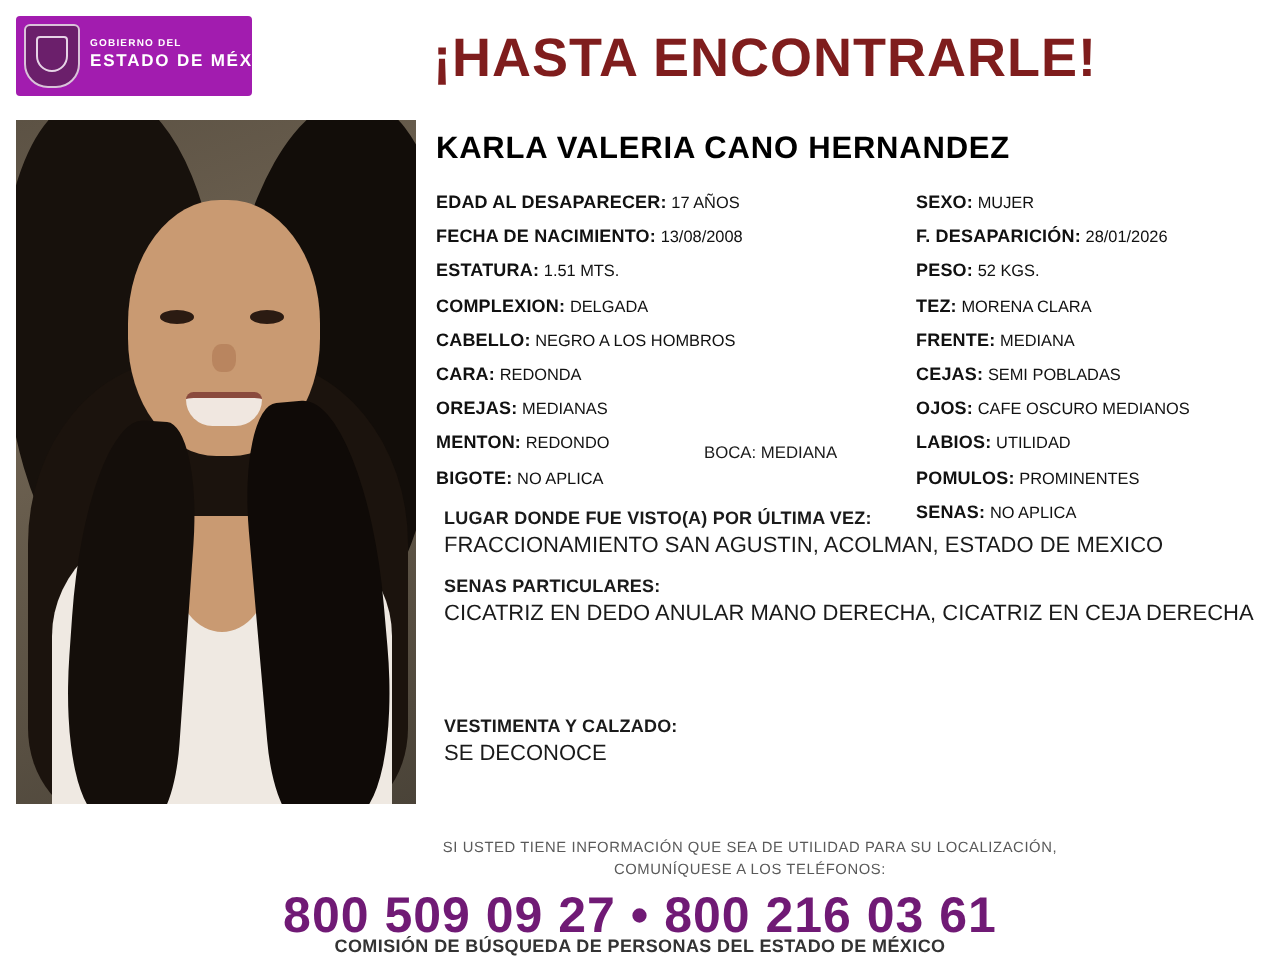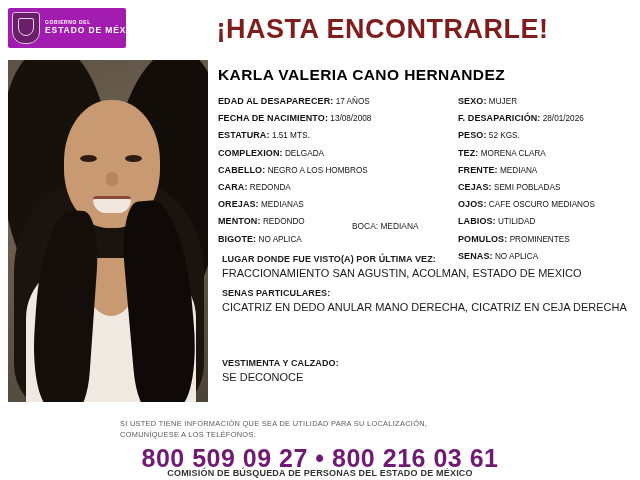--- a/index.html
+++ b/index.html
@@ -270,21 +270,21 @@
   #block-lugar { top: 254px; }
   #block-senas { top: 288px; }
   #block-vest  { top: 358px; }
 
   
   .footer-note {
     position: absolute;
     left: 120px;
     right: 10px;
     top: 418px;
-    text-align: left;
+    text-align: center;
     font-size: 7.4px;
     color: #5a5a5a;
     letter-spacing: 0.3px;
     line-height: 11px;
   }
   .phones {
     position: absolute;
     left: 0;
     right: 0;
     top: 444px;

